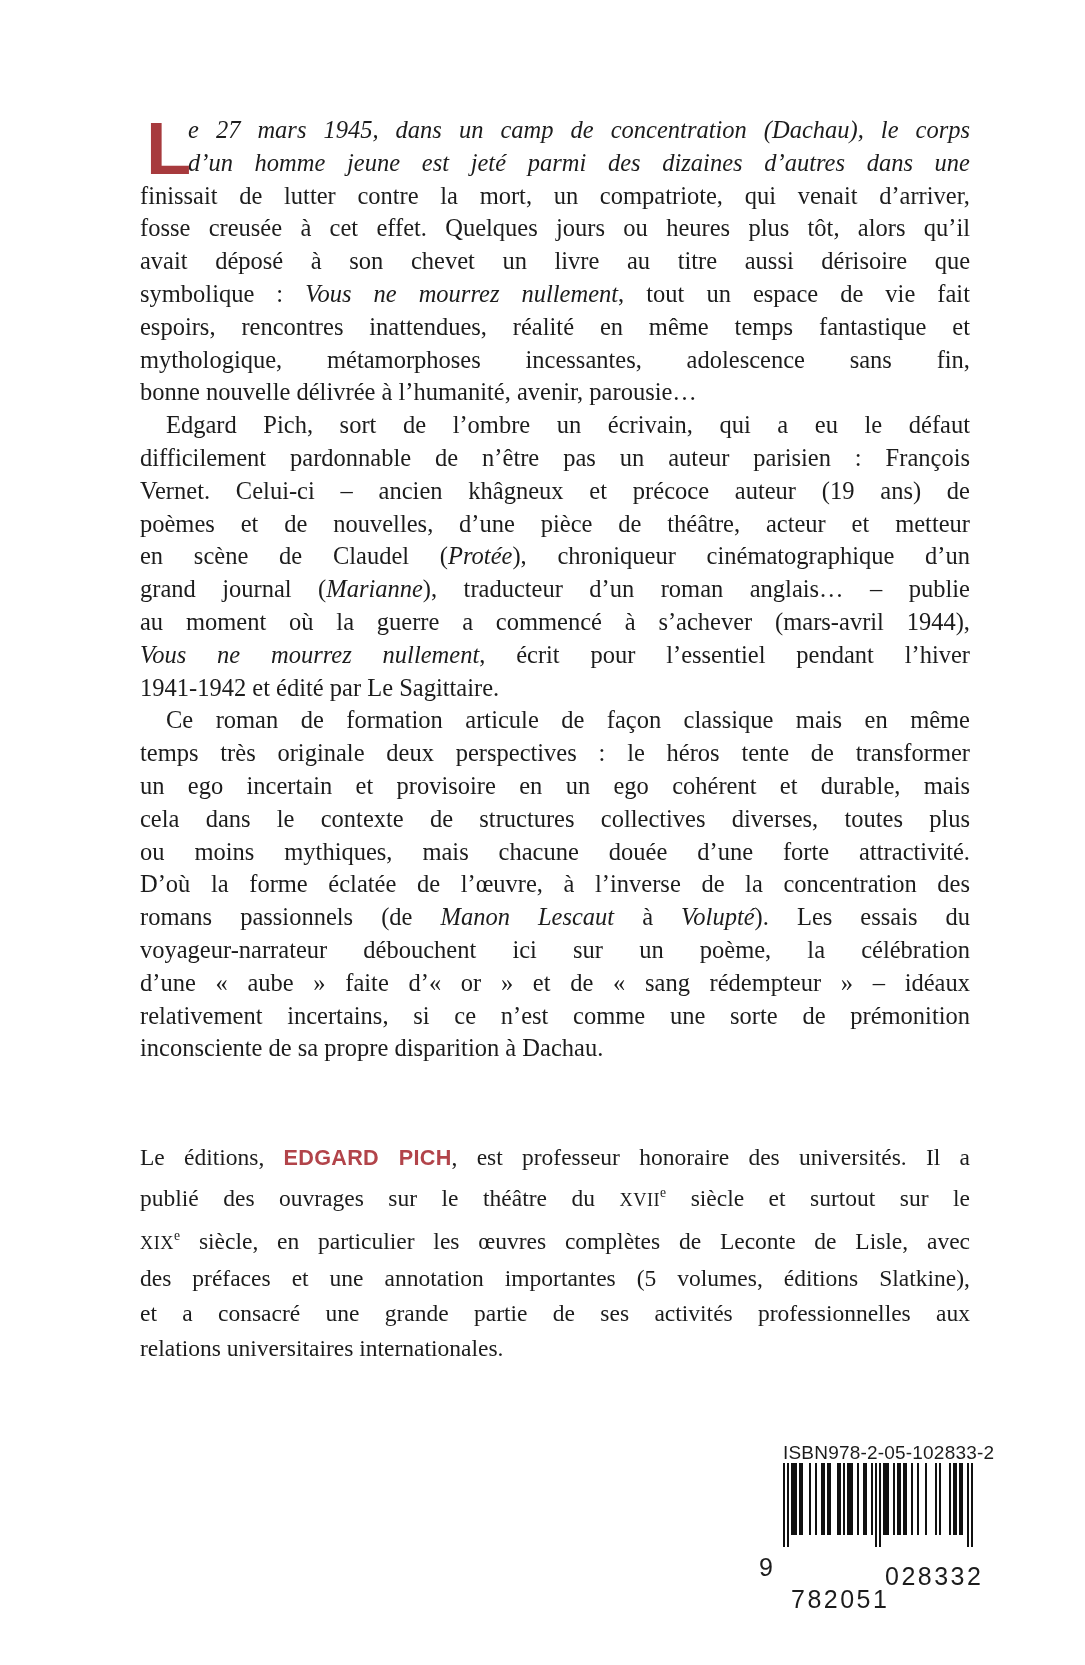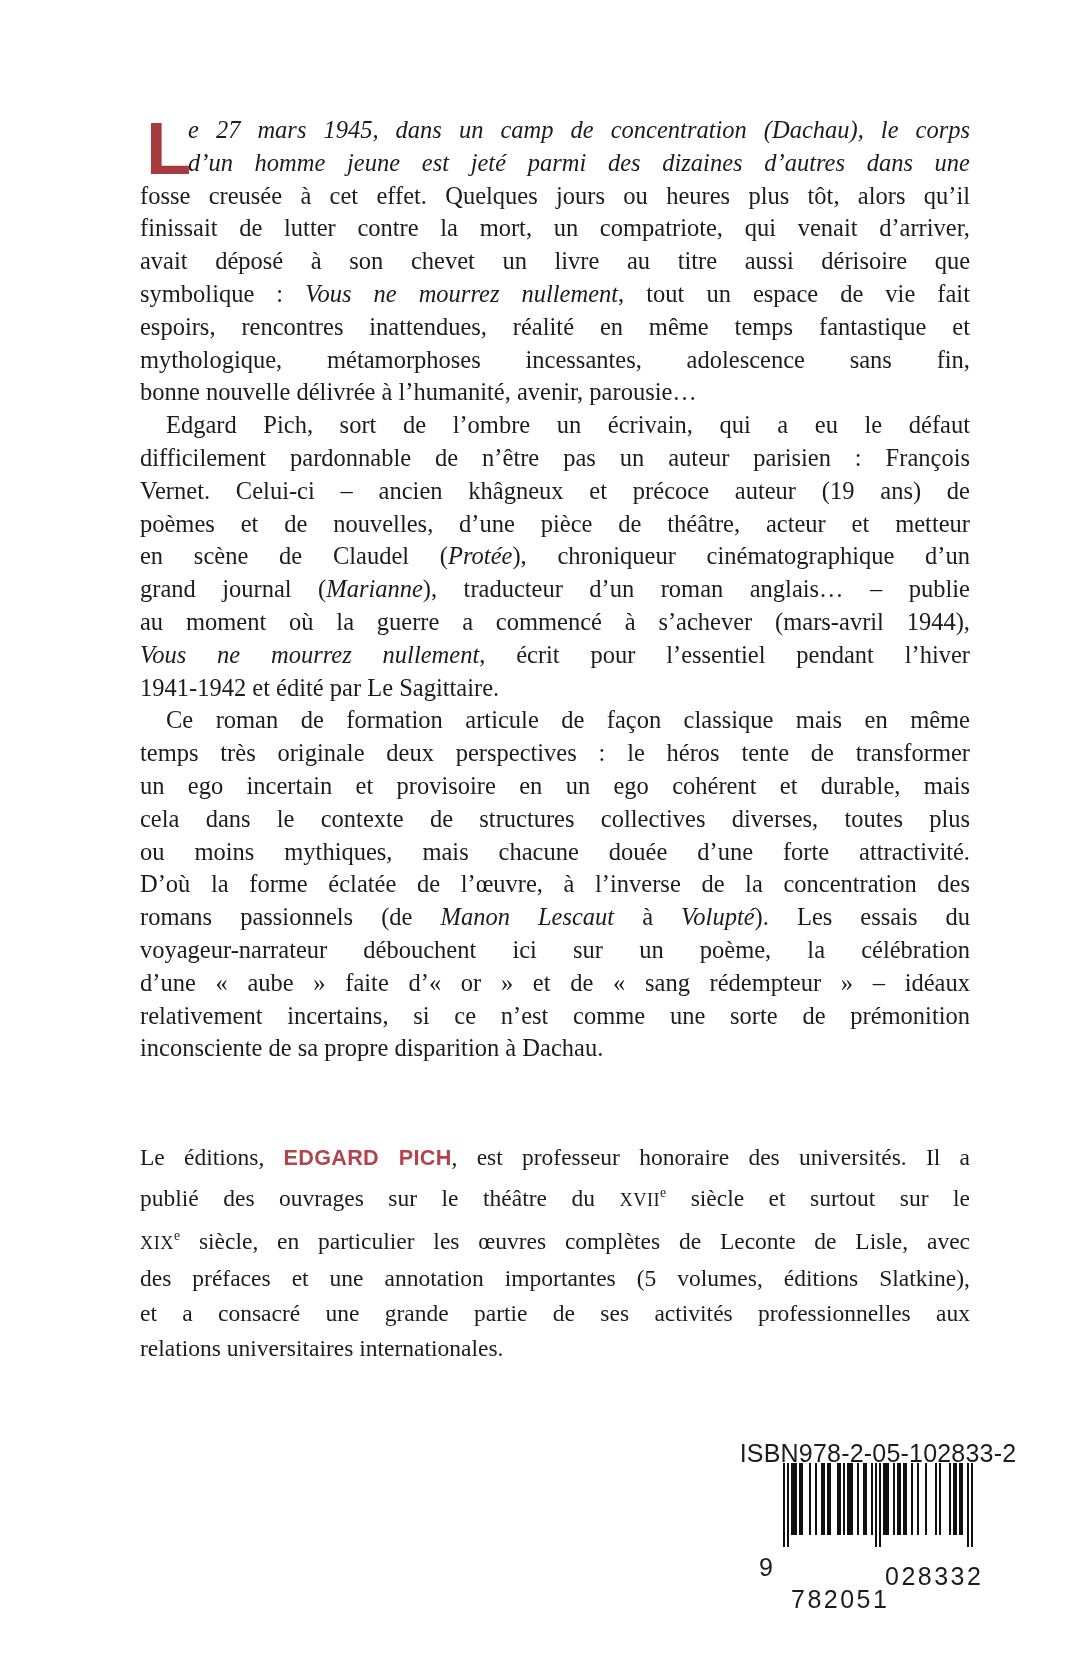--- a/index.html
+++ b/index.html
@@ -51,22 +51,22 @@
     line-height:35px;
   }
   .barcode-block{
     position:absolute;
     left:783px;top:1444px;
     width:190px;
     font-family:"Liberation Sans", sans-serif;
   }
   .isbn-row{
     display:flex;
-    justify-content:center;
-    font-size:25px;
+    justify-content:flex-start;
+    font-size:19px;
     line-height:18px;
     letter-spacing:0.2px;
     white-space:nowrap;
   }
   .bars{
     position:absolute;
     left:0;top:19px;
     width:190px;height:84px;
   }
   .bc-digit{
@@ -85,22 +85,22 @@
 </head>
 <body>
 
 <div class="page" style="background: rgb(255, 255, 255); color: rgb(28, 28, 28);">
 
   <div class="bodytext">
     <div class="dropcap" style="color: rgb(167, 58, 61);">L</div>
     <div>
         <div class="line dc"><span>e 27 mars 1945, dans un camp de concentration (Dachau), le corps</span></div>
         <div class="line dc"><span>d’un homme jeune est jeté parmi des dizaines d’autres dans une</span></div>
+        <div class="line"><span>finissait de lutter contre la mort, un compatriote, qui venait d’arriver,</span></div>
         <div class="line"><span>fosse creusée à cet effet. Quelques jours ou heures plus tôt, alors qu’il</span></div>
-        <div class="line"><span>finissait de lutter contre la mort, un compatriote, qui venait d’arriver,</span></div>
         <div class="line"><span>avait déposé à son chevet un livre au titre aussi dérisoire que</span></div>
         <div class="line"><span>symbolique : </span><span class="it">Vous ne mourrez nullement</span><span>, tout un espace de vie fait</span></div>
         <div class="line"><span>espoirs, rencontres inattendues, réalité en même temps fantastique et</span></div>
         <div class="line"><span>mythologique, métamorphoses incessantes, adolescence sans fin,</span></div>
         <div class="line last"><span>bonne nouvelle délivrée à l’humanité, avenir, parousie…</span></div>
       </div>
     <div>
         <div class="line indent"><span>Edgard Pich, sort de l’ombre un écrivain, qui a eu le défaut</span></div>
         <div class="line"><span>difficilement pardonnable de n’être pas un auteur parisien : François</span></div>
         <div class="line"><span>Vernet. Celui-ci – ancien khâgneux et précoce auteur (19 ans) de</span></div>

